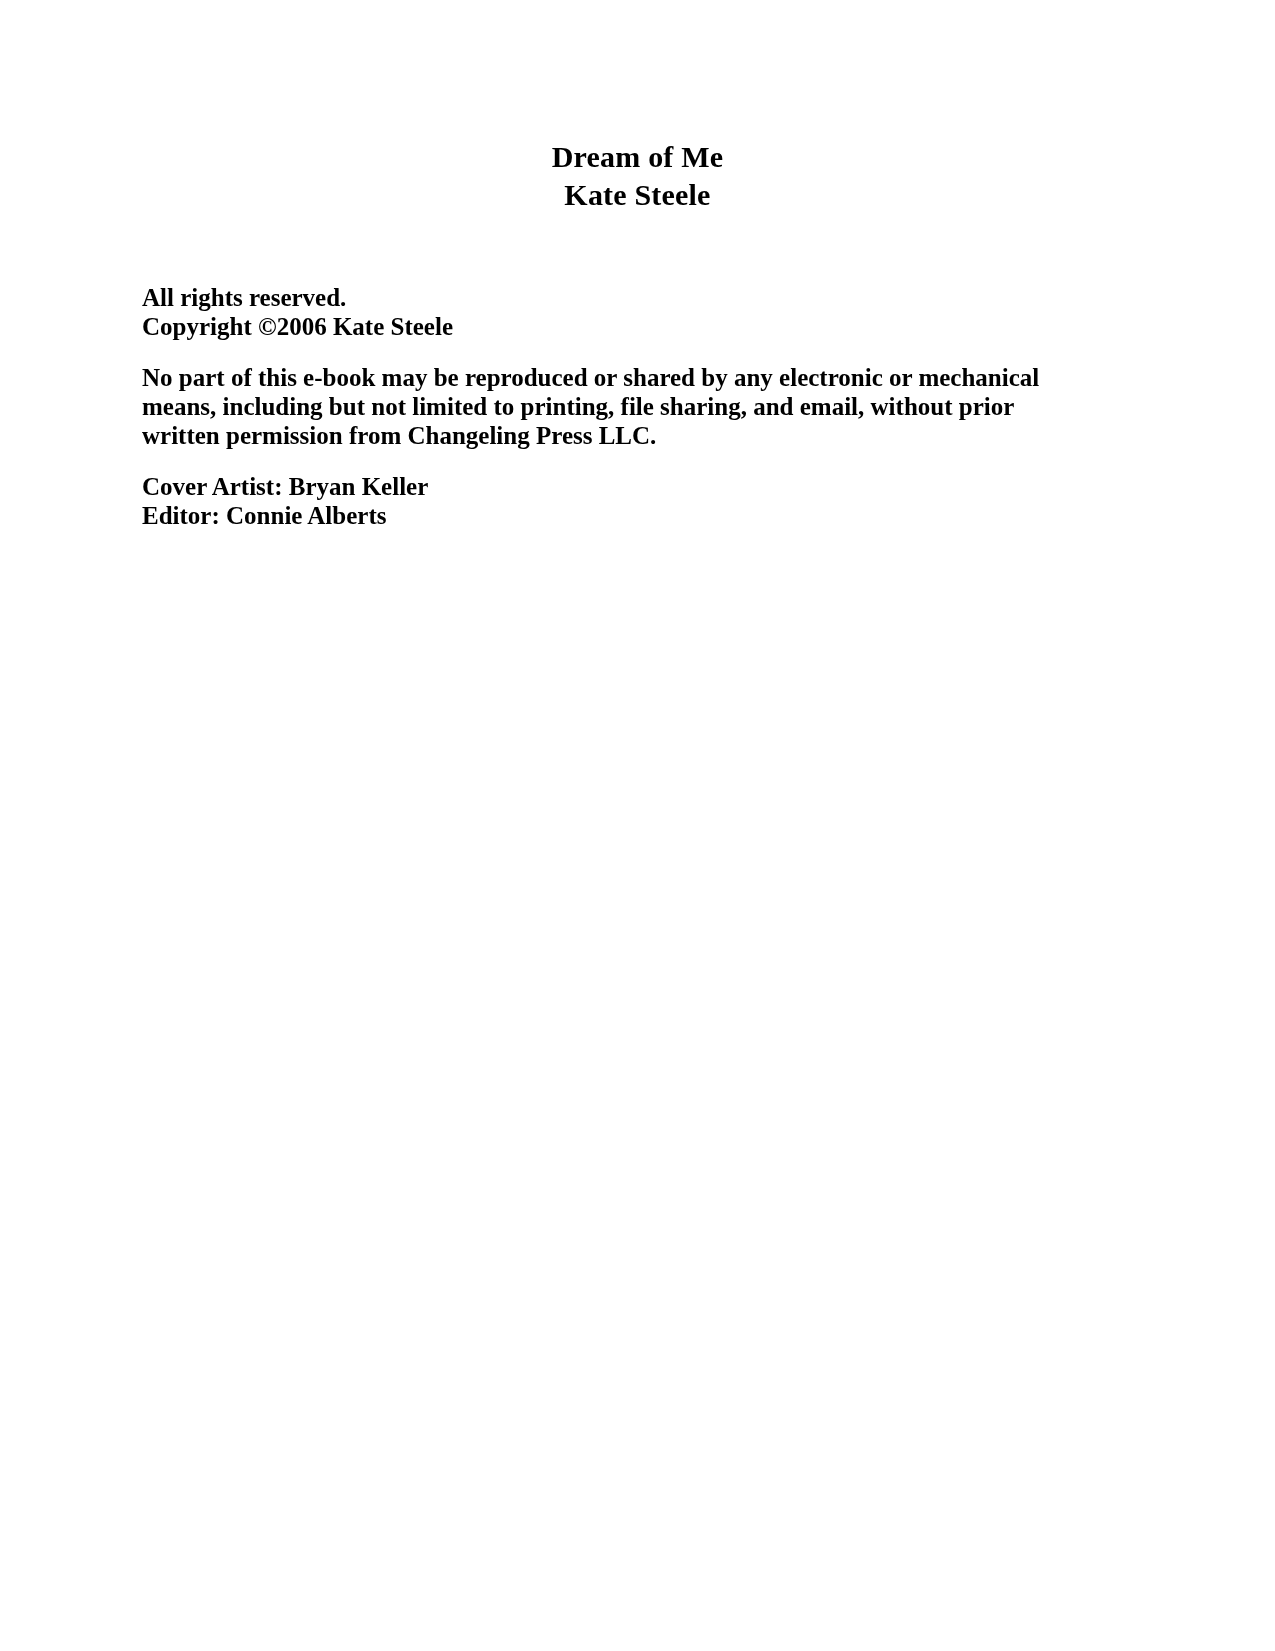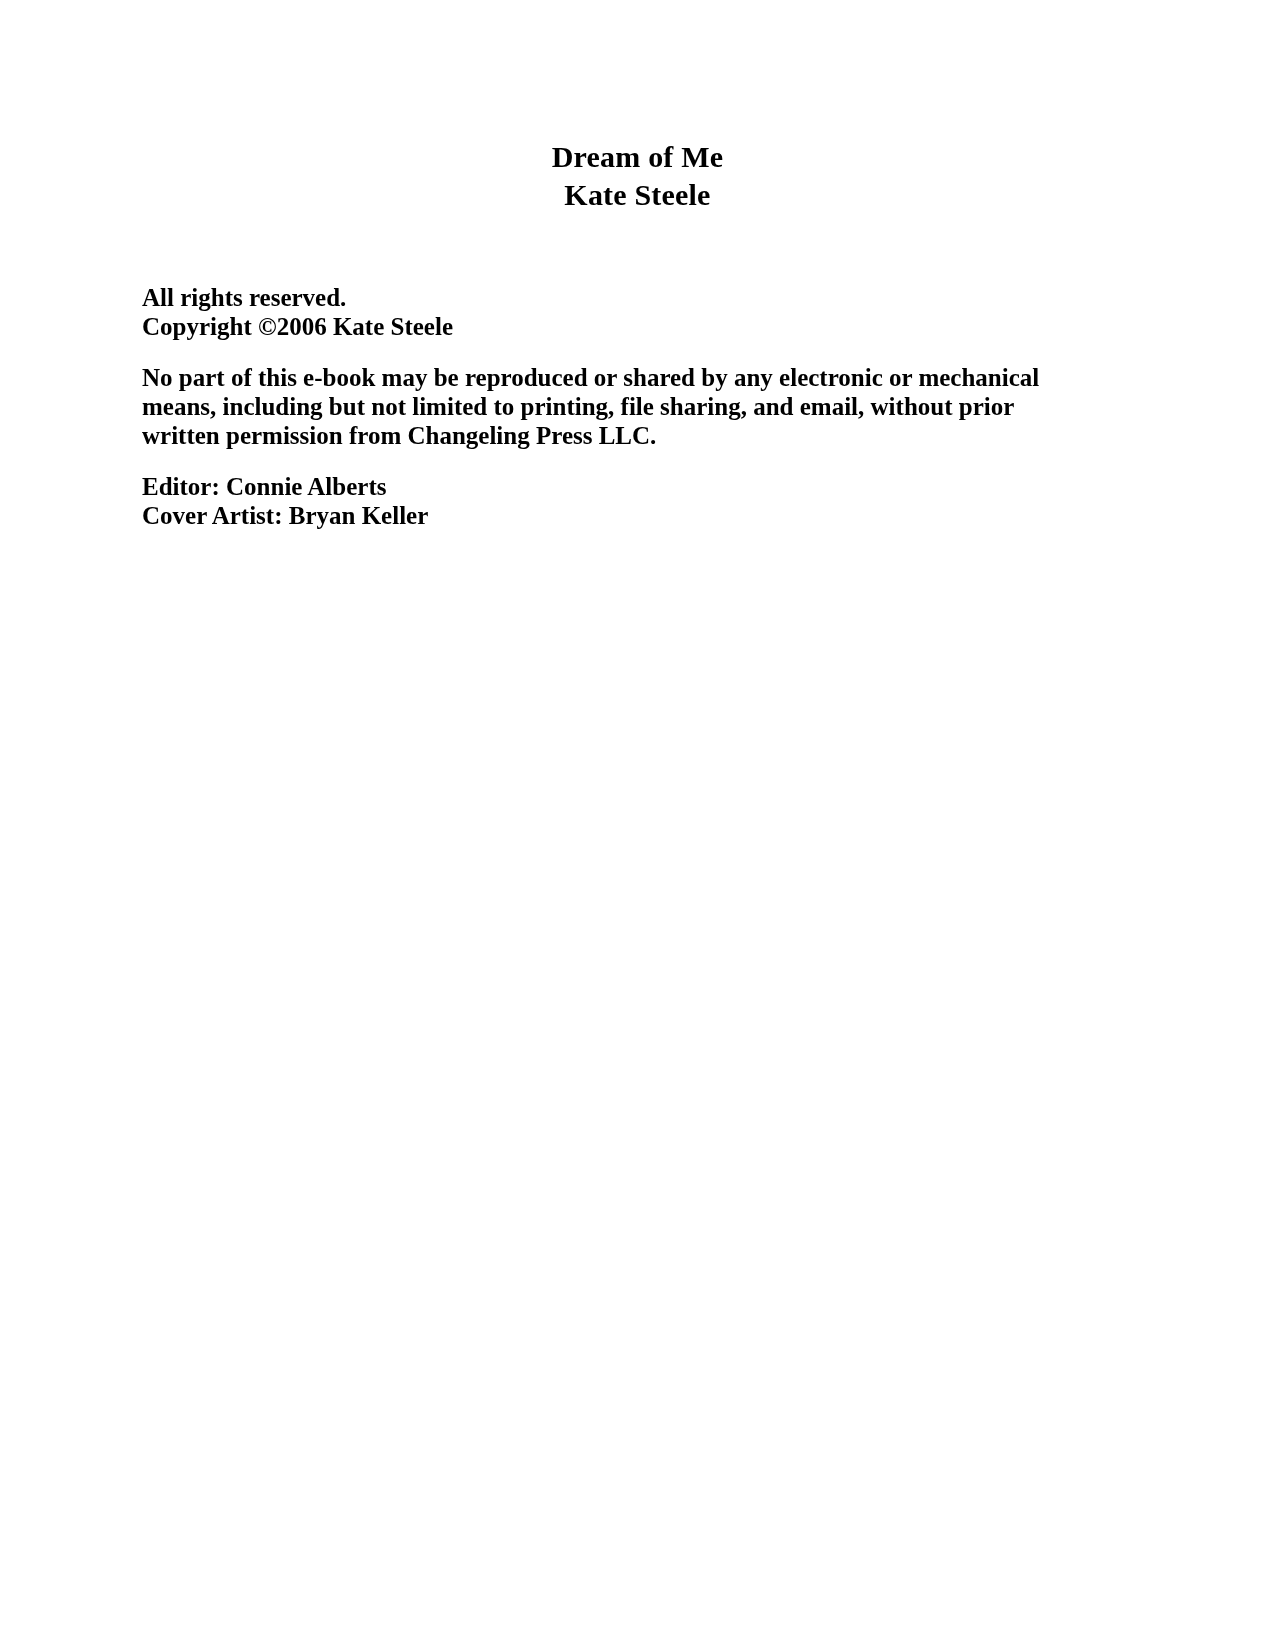--- a/index.html
+++ b/index.html
@@ -64,18 +64,18 @@
     <div class="para">
       <span class="line">All rights reserved.</span>
       <span class="line">Copyright ©2006 Kate Steele</span>
     </div>
 
     <div class="para flow">No part of this e-book may be reproduced or shared by any electronic or mechanical means, including but not limited to printing, file sharing, and email, without prior written permission from Changeling Press LLC.</div>
 
 
 
     <div class="para">
+      <span class="line">Cover Artist: Bryan Keller</span>
       <span class="line">Editor: Connie Alberts</span>
-      <span class="line">Cover Artist: Bryan Keller</span>
     </div>
 
   </div>
 </div>
 
 </body></html>

